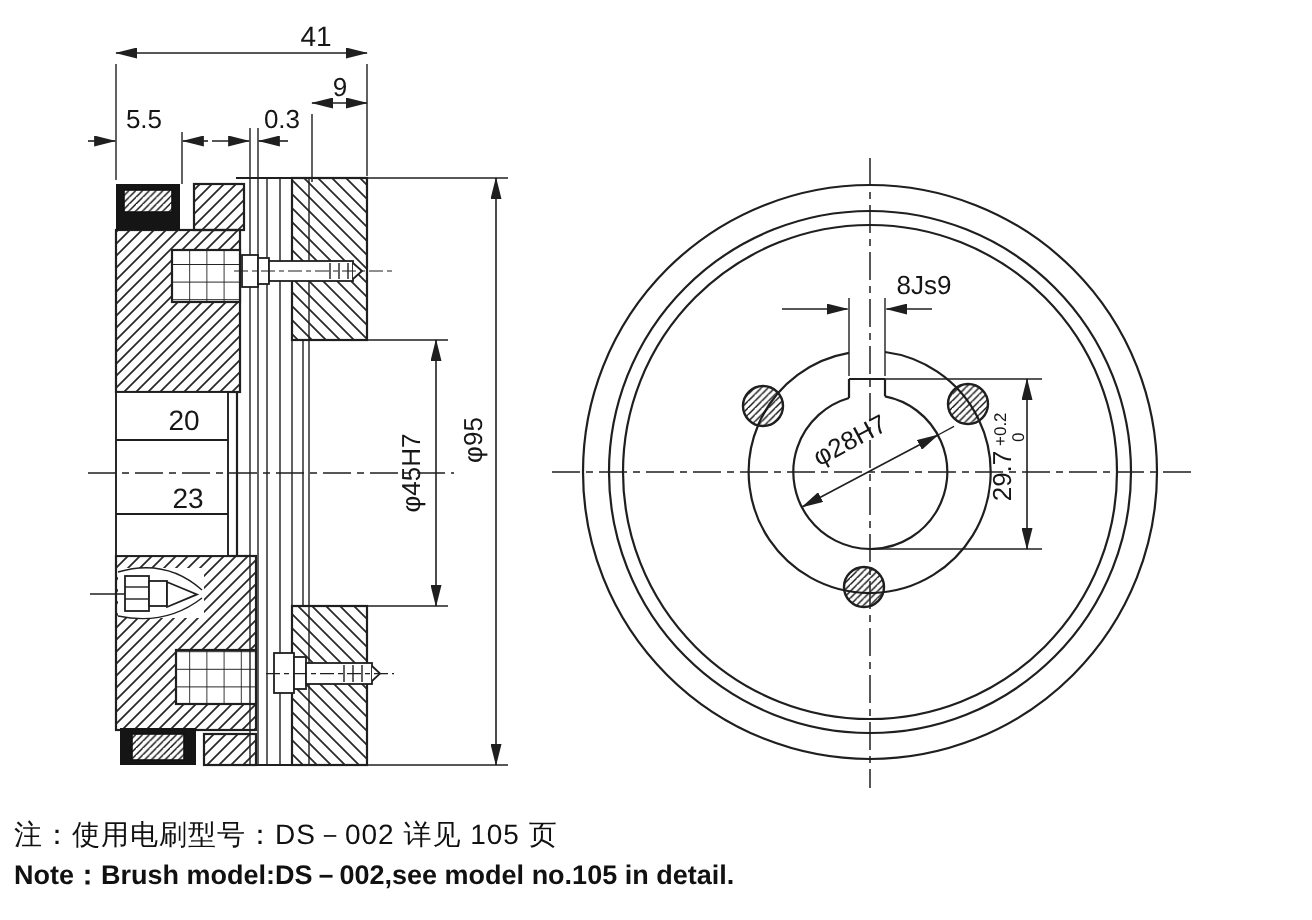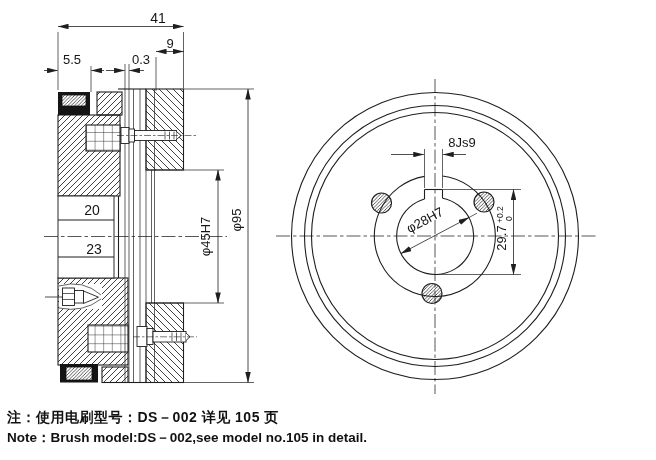--- a/index.html
+++ b/index.html
@@ -10,21 +10,21 @@
   .o  {stroke:#1f1f1f;stroke-width:1.1;fill:none;}
   .ob {stroke:#1f1f1f;stroke-width:1.1;}
   .t  {stroke:#1f1f1f;stroke-width:0.7;fill:none;}
   .d  {stroke:#1f1f1f;stroke-width:0.8;fill:none;}
   .cl {stroke:#1f1f1f;stroke-width:0.75;fill:none;stroke-dasharray:14 3 3.5 3;}
   .cls{stroke:#1f1f1f;stroke-width:0.6;fill:none;stroke-dasharray:7 2 2.5 2;}
   .dimtxt{font-size:13px;fill:#161616;}
   .dimtxt-lg{font-size:14px;fill:#161616;}
   .toltxt{font-size:8.5px;fill:#161616;}
   .note{position:absolute;left:7px;color:#111;white-space:nowrap;}
-  .note.cn{top:409px;font-size:14px;font-weight:bold;letter-spacing:0.5px;text-align:center;}
+  .note.cn{top:409px;font-size:14px;font-weight:normal;letter-spacing:0.5px;text-align:center;}
   .note.en{top:429px;font-size:13.5px;font-weight:600;}
 </style>
 </head>
 <body>
 
 <div id="sheet">
 <svg width="656" height="460" viewBox="0 0 656 460">
   <defs>
     <marker id="arr" viewBox="0 0 12 6" refX="11.5" refY="3" markerWidth="11" markerHeight="5.5" markerUnits="userSpaceOnUse" orient="auto-start-reverse">
       <path d="M0,0 L12,3 L0,6 Z" fill="#1f1f1f"></path>

